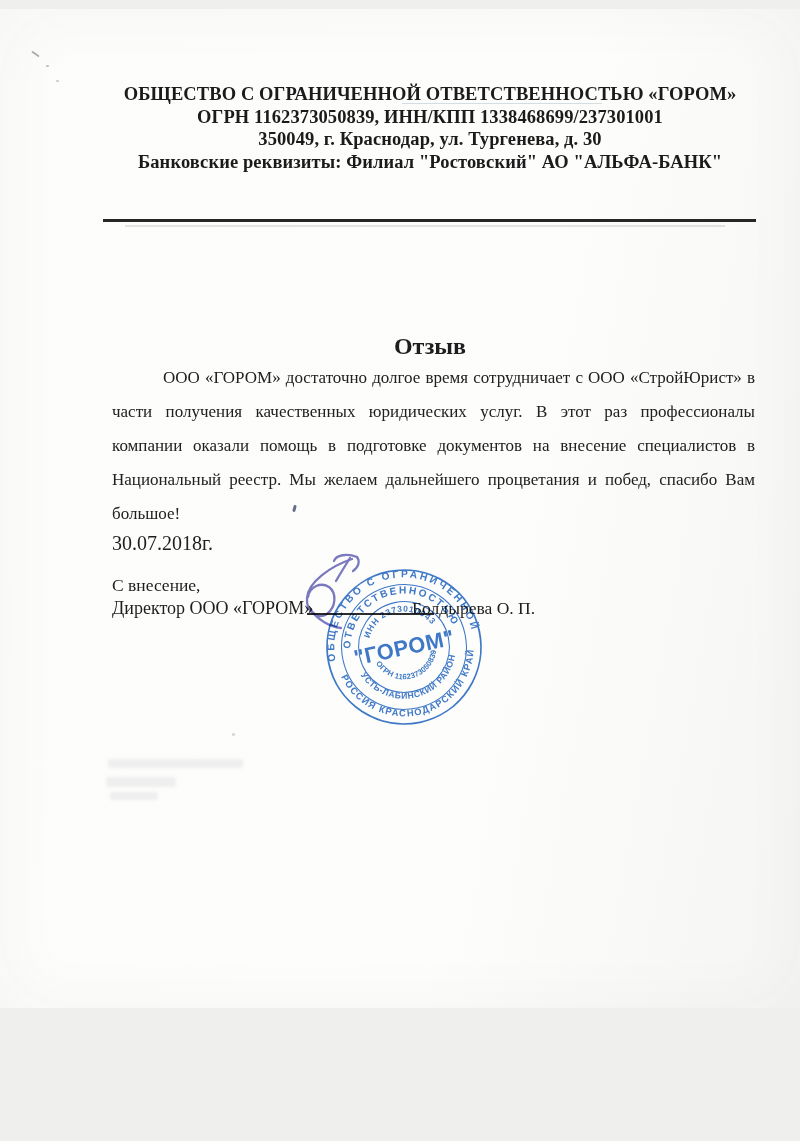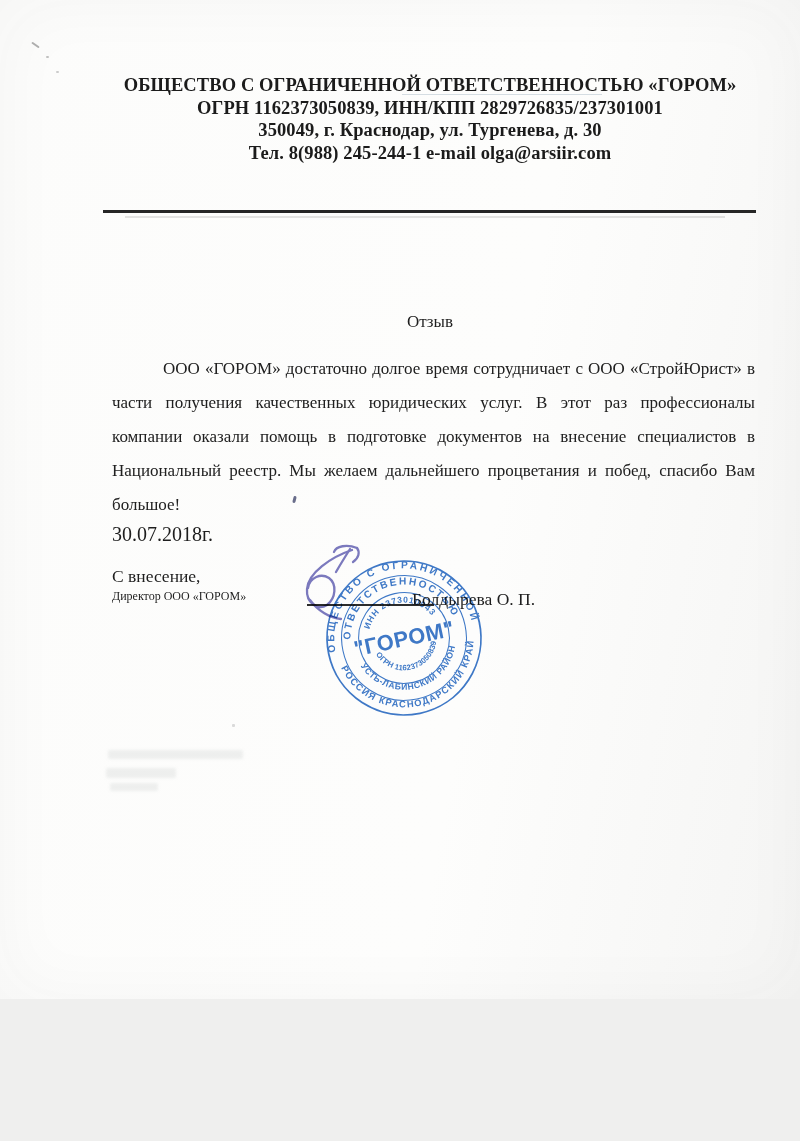--- a/index.html
+++ b/index.html
@@ -1,19 +1,19 @@
 <!DOCTYPE html>
 <html><head>
 <meta charset="utf-8">
 <style>
   html,body{margin:0;padding:0;background:#efefee;}
   .page{
     position:relative;
     width:800px;height:999px;
-    margin:0 auto;
+    margin:9px auto;
     background:
       linear-gradient(100deg, #fcfcfb 0%, #fdfdfc 60%, #f5f5f4 100%);
     box-shadow: inset 0 0 70px rgba(60,60,60,0.035);
     overflow:hidden;
     font-family:"Liberation Serif", serif;
     color:#1e1e1e;
   }
   .letterhead{
     position:absolute; top:74px; left:60px; right:0;
     text-align:center;
@@ -27,32 +27,32 @@
   }
   .header-rule{
     position:absolute; left:103px; top:210px; width:653px; height:2.6px;
     background:#262626;
   }
   .header-rule-echo{
     position:absolute; left:125px; top:215.5px; width:600px; height:2px;
     background:rgba(40,40,40,0.12); filter:blur(0.6px);
   }
   .doc-title{
-    position:absolute; top:312px; left:60px; right:0;
-    text-align:center; font-weight:normal; font-size:17px;
+    position:absolute; top:324px; left:60px; right:0;
+    text-align:center; font-weight:bold; font-size:24px;
   }
   .body-par{
     position:absolute; top:352px; left:112px; width:643px;
     font-size:17px; line-height:34px;
     text-align:justify; text-indent:51px;
     margin:0; color:#202020;
   }
   .date-line{ position:absolute; top:523px; left:112px; font-size:20px; }
   .closing-line{ position:absolute; top:566px; left:112px; font-size:17.5px; }
-  .signer-title{ position:absolute; top:589px; left:112px; font-size:12px; }
+  .signer-title{ position:absolute; top:589px; left:112px; font-size:18px; }
   .signature-underscore{
     position:absolute; left:307px; top:604px; width:127px; height:1.5px;
     background:#2c2c2c;
   }
   .signer-name{ position:absolute; top:589px; left:412px; font-size:17.5px; }
 
   .stamp-wrap{
     position:absolute; left:323px; top:557px; width:162px; height:162px;
     mix-blend-mode:multiply; opacity:0.92;
     transform:rotate(-12deg);
@@ -83,23 +83,23 @@
 <div class="page">
 
   <div class="speck speck-1"></div>
   <div class="speck speck-2"></div>
   <div class="speck speck-3"></div>
   <div class="speck speck-4"></div>
   <div class="speck speck-5"></div>
 
   <div class="letterhead">
     <div>ОБЩЕСТВО С ОГРАНИЧЕННОЙ ОТВЕТСТВЕННОСТЬЮ «ГОРОМ»</div>
-    <div>ОГРН 1162373050839, ИНН/КПП 2829726835/237301001</div>
+    <div>ОГРН 1162373050839, ИНН/КПП 1338468699/237301001</div>
     <div>350049, г. Краснодар, ул. Тургенева, д. 30</div>
-    <div>Тел. 8(988) 245-244-1 e-mail olga@arsiir.com</div>
+    <div>Банковские реквизиты: Филиал "Ростовский" АО "АЛЬФА-БАНК"</div>
   </div>
   <div class="lh-underline-artifact"></div>
   <div class="header-rule"></div>
   <div class="header-rule-echo"></div>
 
   <div class="doc-title">Отзыв</div>
 
   <p class="body-par">ООО «ГОРОМ» достаточно долгое время сотрудничает с ООО «СтройЮрист» в части получения качественных юридических услуг. В этот раз профессионалы компании оказали помощь в подготовке документов на внесение специалистов в Национальный реестр. Мы желаем дальнейшего процветания и побед, спасибо Вам большое!</p>
 
   <div class="date-line">30.07.2018г.</div>

